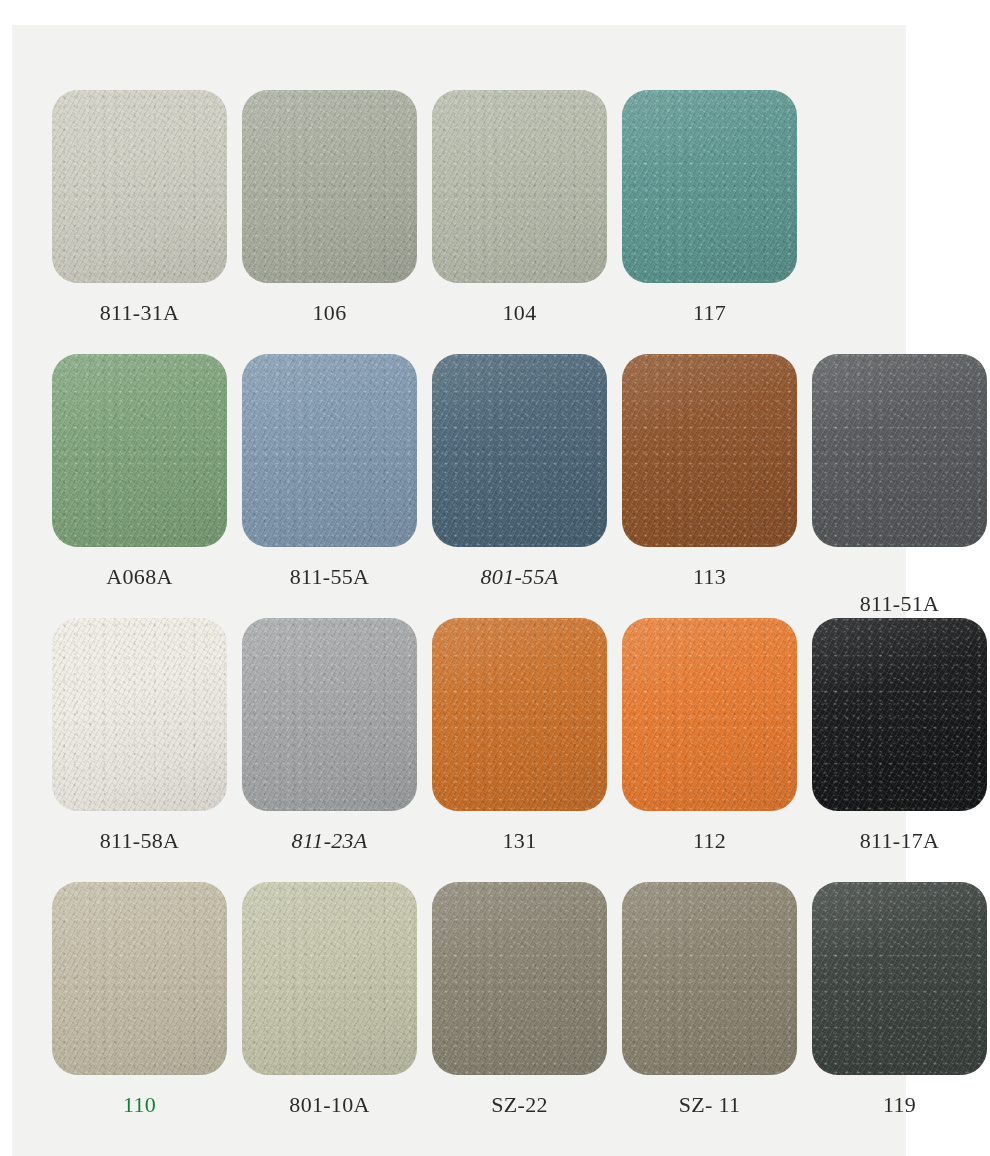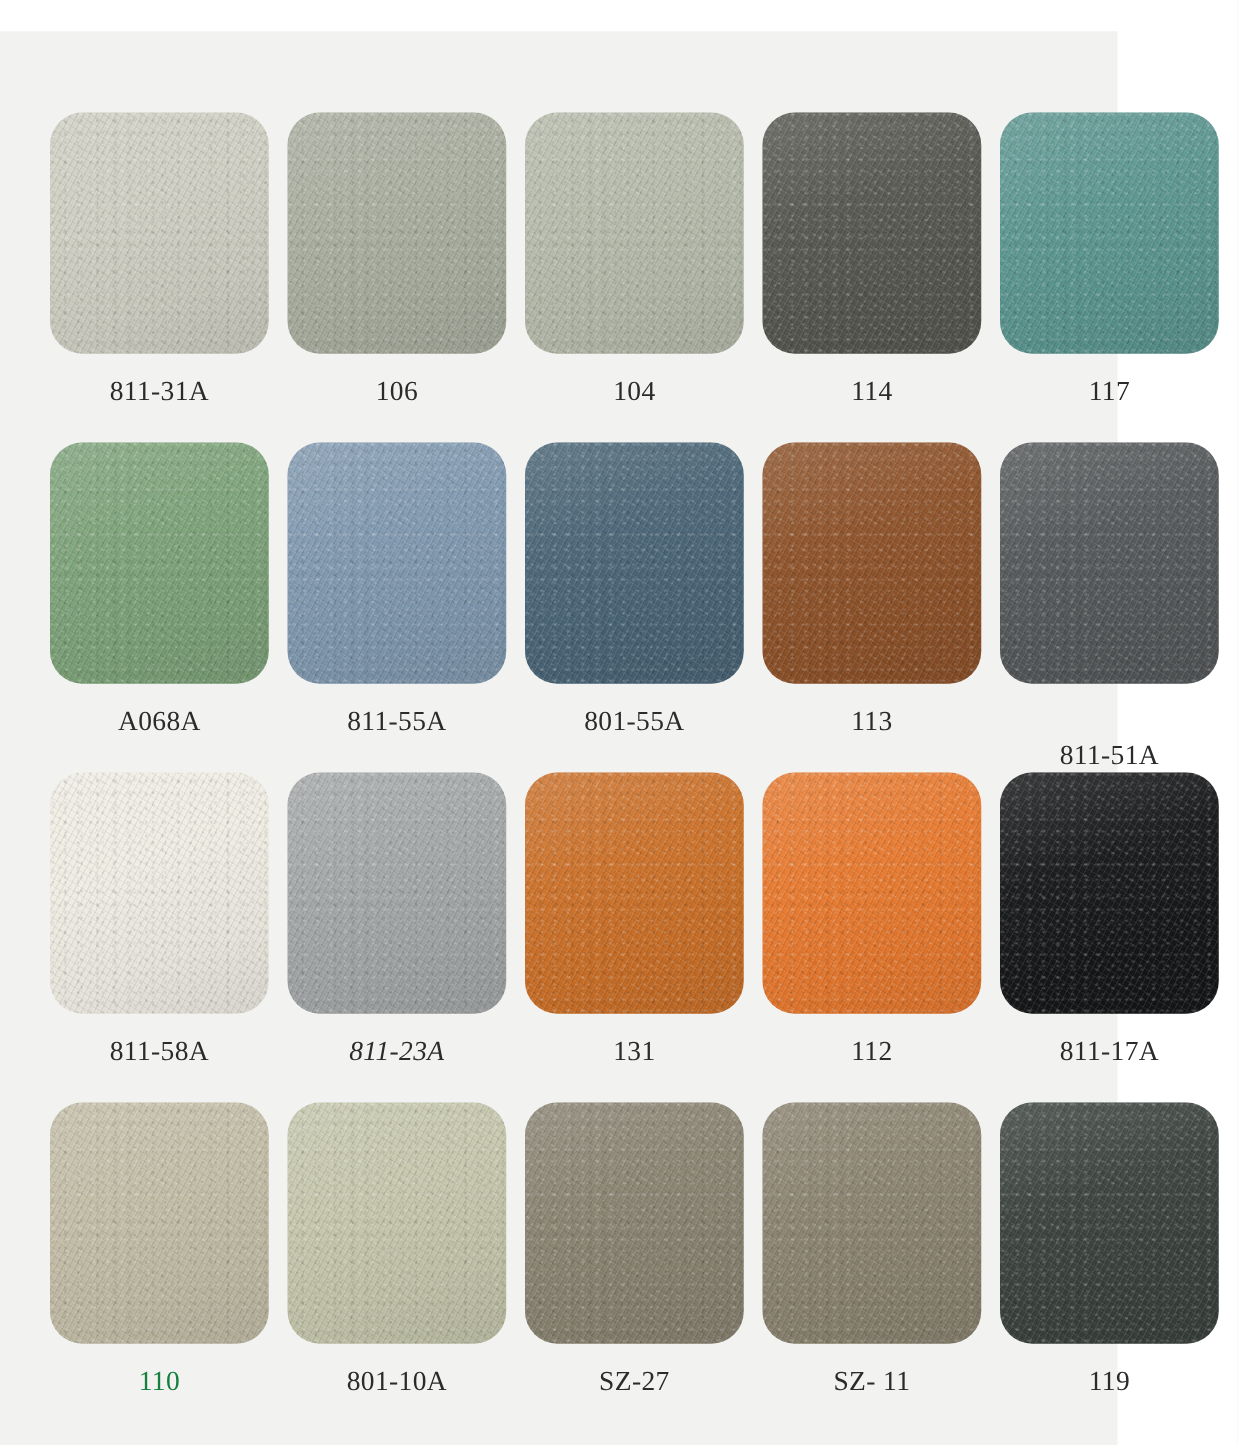--- a/index.html
+++ b/index.html
@@ -11,21 +11,21 @@
     overflow: hidden;
   }
 
   body {
     background: #ffffff;
     font-family: "Liberation Serif", "DejaVu Serif", serif;
   }
 
   #swatch-page {
     position: absolute;
-    left: 0;
+    left: 12px;
     top: 25px;
     width: 894px;
     height: 1131px;
     background: #f2f2f0;
   }
 
   #swatch-grid {
     position: absolute;
     left: 40px;
     top: 65px;
@@ -121,41 +121,37 @@
       </div>
       <div class="swatch-cell">
         <div class="swatch-tile" style="background-color: rgb(169, 174, 159);"></div>
         <div class="swatch-label" style="color: rgb(43, 43, 43);">106</div>
       </div>
       <div class="swatch-cell">
         <div class="swatch-tile" style="background-color: rgb(182, 187, 171);"></div>
         <div class="swatch-label" style="color: rgb(43, 43, 43);">104</div>
       </div>
       <div class="swatch-cell">
-        <div class="swatch-tile" style="background-color: rgb(87, 87, 81);"></div>
-        <div class="swatch-label" style="color: rgb(43, 43, 43);">114</div>
-      </div>
-      <div class="swatch-cell">
         <div class="swatch-tile" style="background-color: rgb(91, 150, 144);"></div>
         <div class="swatch-label" style="color: rgb(43, 43, 43);">117</div>
       </div>
     </div>
 
     <div class="swatch-row">
       <div class="swatch-cell">
         <div class="swatch-tile" style="background-color: rgb(125, 163, 121);"></div>
         <div class="swatch-label" style="color: rgb(43, 43, 43);">A068A</div>
       </div>
       <div class="swatch-cell">
         <div class="swatch-tile" style="background-color: rgb(128, 153, 176);"></div>
         <div class="swatch-label" style="color: rgb(43, 43, 43);">811-55A</div>
       </div>
       <div class="swatch-cell">
         <div class="swatch-tile" style="background-color: rgb(74, 101, 119);"></div>
-        <div class="swatch-label" style="color: rgb(43, 43, 43);">801-55A</div>
+        <div class="swatch-label" style="color: rgb(43, 43, 43); font-style: italic;">801-55A</div>
       </div>
       <div class="swatch-cell">
         <div class="swatch-tile" style="background-color: rgb(142, 82, 41);"></div>
         <div class="swatch-label" style="color: rgb(43, 43, 43);">113</div>
       </div>
       <div class="swatch-cell">
         <div class="swatch-tile" style="background-color: rgb(85, 88, 90);"></div>
         <div class="swatch-label" style="color: rgb(43, 43, 43); margin-top: 44px;">811-51A</div>
       </div>
     </div>
@@ -187,21 +183,21 @@
       <div class="swatch-cell">
         <div class="swatch-tile" style="background-color: rgb(195, 189, 166);"></div>
         <div class="swatch-label" style="color: #15803d;">110</div>
       </div>
       <div class="swatch-cell">
         <div class="swatch-tile" style="background-color: rgb(197, 198, 171);"></div>
         <div class="swatch-label" style="color: rgb(43, 43, 43);">801-10A</div>
       </div>
       <div class="swatch-cell">
         <div class="swatch-tile" style="background-color: rgb(137, 131, 113);"></div>
-        <div class="swatch-label" style="color: rgb(43, 43, 43);">SZ-27</div>
+        <div class="swatch-label" style="color: rgb(43, 43, 43);">SZ-22</div>
       </div>
       <div class="swatch-cell">
         <div class="swatch-tile" style="background-color: rgb(139, 131, 112);"></div>
         <div class="swatch-label" style="color: rgb(43, 43, 43);">SZ- 11</div>
       </div>
       <div class="swatch-cell">
         <div class="swatch-tile" style="background-color: rgb(59, 66, 62);"></div>
         <div class="swatch-label" style="color: rgb(43, 43, 43);">119</div>
       </div>
     </div>

